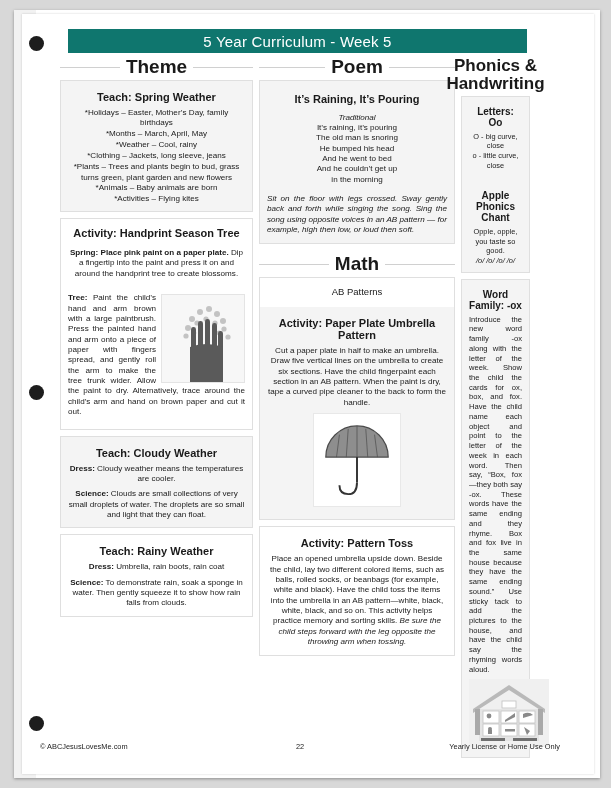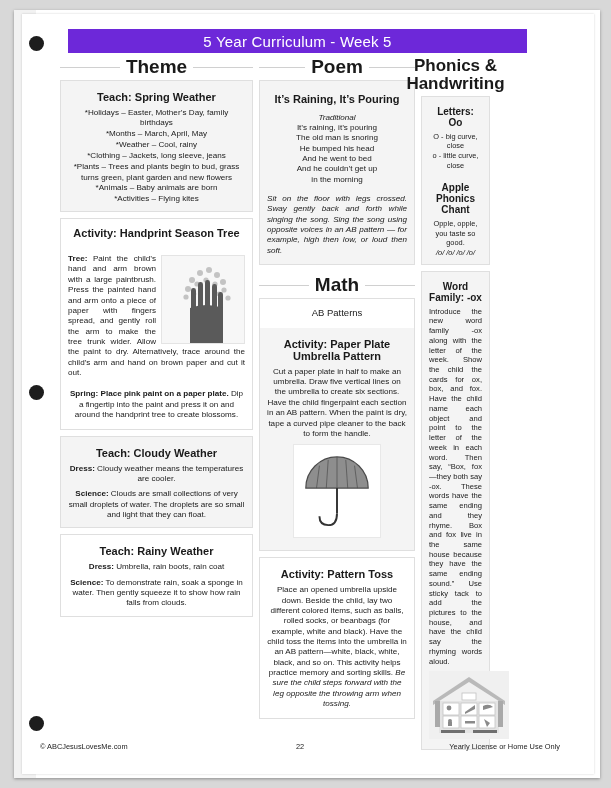--- a/index.html
+++ b/index.html
@@ -30,35 +30,35 @@
     position:absolute;width:15px;height:15px;border-radius:50%;
     background:#1d1d1d;left:29px;
   }
   .hole.h1{top:36px;}
   .hole.h2{top:385px;}
   .hole.h3{top:712px;}
 
   
   .titlebar{
     position:absolute;left:68px;top:29px;width:459px;height:24px;
-    background:#6d28d9;
+    background:#0f766e;
     display:flex;align-items:center;justify-content:center;
   }
   .titlebar span{
     color:#ffffff;font-size:15px;letter-spacing:.2px;
   }
 
   
   .columns{
     position:absolute;left:60px;top:57px;width:487px;height:675px;
     display:flex;gap:6px;
   }
   .col{position:relative;}
   .col-theme{width:193px;}
-  .col-poem{width:156px;}
+  .col-poem{width:196px;}
   .col-phonics{width:69px;}
 
   
   .sec-head{
     display:flex;align-items:center;justify-content:center;
     gap:6px;margin:0 0 2px 0;
   }
   .sec-head .rule{flex:1;height:1px;background:#d0d0d0;}
   .sec-head h2{
     margin:0;font-size:19px;font-weight:bold;white-space:nowrap;
@@ -158,20 +158,23 @@
             <div>*Plants – Trees and plants begin to bud, grass turns green, plant garden and new flowers</div>
             <div>*Animals – Baby animals are born</div>
             <div>*Activities – Flying kites</div>
           </div>
         </div>
       </div>
 
       <div class="box">
         <div class="band-w pad">
           <div class="h3" style="margin:2px 0 3px 0;">Activity: Handprint Season Tree</div>
+        </div>
+        <div class="band-w pad" style="padding-top:0;">
+          <p class="t" style="margin-bottom:2px;"><span class="b">Spring: Place pink paint on a paper plate.</span><span> Dip a fingertip into the paint and press it on and around the handprint tree to create blossoms.</span></p>
         </div>
         <div class="band-w pad clearfix">
           <div class="wrapimg">
             <svg viewBox="0 0 82 87" width="82" height="87" aria-hidden="true">
               <rect x="0" y="0" width="82" height="87" fill="#f7f7f7"></rect>
               <g fill="#c3c3c3">
                 <circle cx="30" cy="24" r="3"></circle>
                   <circle cx="38" cy="17" r="3"></circle>
                 <circle cx="47" cy="14" r="3"></circle>
                   <circle cx="55" cy="19" r="3"></circle>
@@ -191,23 +194,20 @@
                 <rect x="36" y="26" width="5" height="32" rx="2.4"></rect>
                 <rect x="43" y="24" width="5" height="34" rx="2.4"></rect>
                 <rect x="50" y="28" width="5" height="30" rx="2.4"></rect>
                 <rect x="56" y="36" width="5" height="22" rx="2.4"></rect>
                 <path d="M28 52 q16 -6 33 0 l0 35 l-33 0 z"></path>
               </g>
             </svg>
           </div>
           <p class="t-just"><span class="b">Tree:</span><span> Paint the child’s hand and arm brown with a large paintbrush. Press the painted hand and arm onto a piece of paper with fingers spread, and gently roll the arm to make the tree trunk wider. Allow the paint to dry. Alternatively, trace around the child’s arm and hand on brown paper and cut it out.</span></p>
         </div>
-        <div class="band-w pad" style="padding-top:0;">
-          <p class="t" style="margin-bottom:2px;"><span class="b">Spring: Place pink paint on a paper plate.</span><span> Dip a fingertip into the paint and press it on and around the handprint tree to create blossoms.</span></p>
-        </div>
       </div>
 
       <div class="box band pad">
         <div class="h3">Teach: Cloudy Weather</div>
         <p class="t"><span class="b">Dress:</span><span> Cloudy weather means the temperatures are cooler.</span></p>
         <p class="t" style="margin-bottom:1px;"><span class="b">Science:</span><span> Clouds are small collections of very small droplets of water. The droplets are so small and light that they can float.</span></p>
       </div>
 
       <div class="box band-w pad">
         <div class="h3">Teach: Rainy Weather</div>
@@ -285,21 +285,21 @@
         <h2><span>Phonics &amp;</span><br><span>Handwriting</span></h2>
         <div class="rule"></div>
       </div>
 
       <div class="box band pad">
         <div class="h3s">Letters: Oo</div>
         <div class="t-sm">
           <div>O - big curve, close</div>
           <div>o - little curve, close</div>
         </div>
-        <div class="h3s" style="margin-top:12px;">Apple Phonics Chant</div>
+        <div class="h3s" style="margin-top:20px;">Apple Phonics Chant</div>
         <div class="t-sm">
           <div>Opple, opple,</div>
           <div>you taste so good.</div>
           <div class="ital">/o/ /o/ /o/ /o/</div>
         </div>
       </div>
 
       <div class="box band pad">
         <div class="h3s">Word Family: -ox</div>
         <p class="t-just" style="font-size:7.6px;">Introduce the new word family -ox along with the letter of the week. Show the child the cards for ox, box, and fox. Have the child name each object and point to the letter of the week in each word. Then say, “Box, fox—they both say -ox. These words have the same ending and they rhyme. Box and fox live in the same house because they have the same ending sound.” Use sticky tack to add the pictures to the house, and have the child say the rhyming words aloud.</p>

